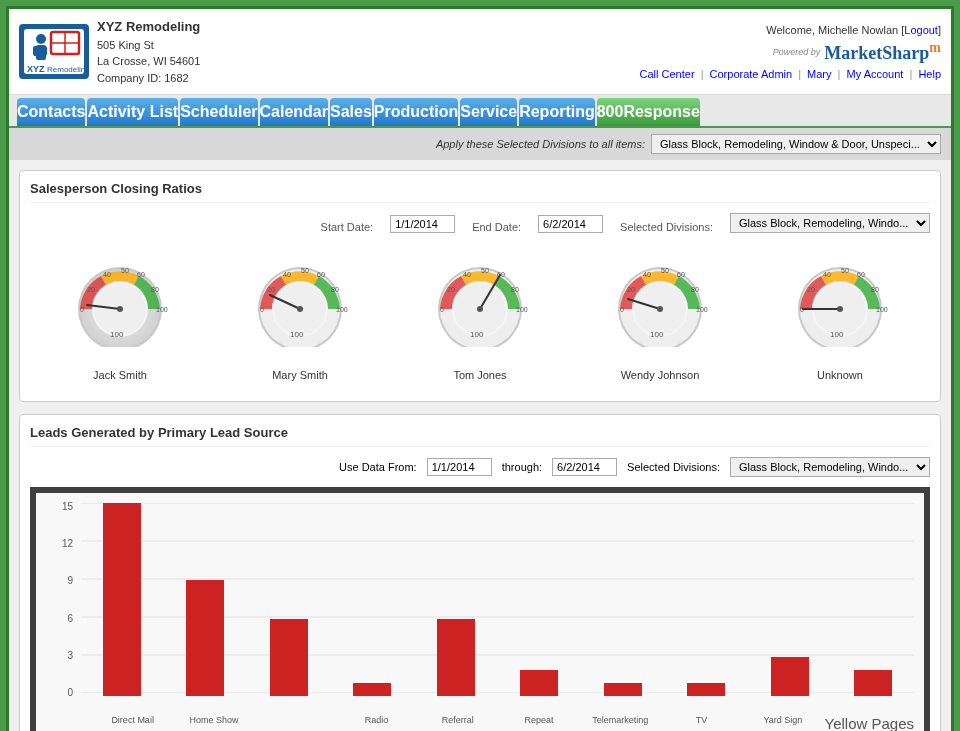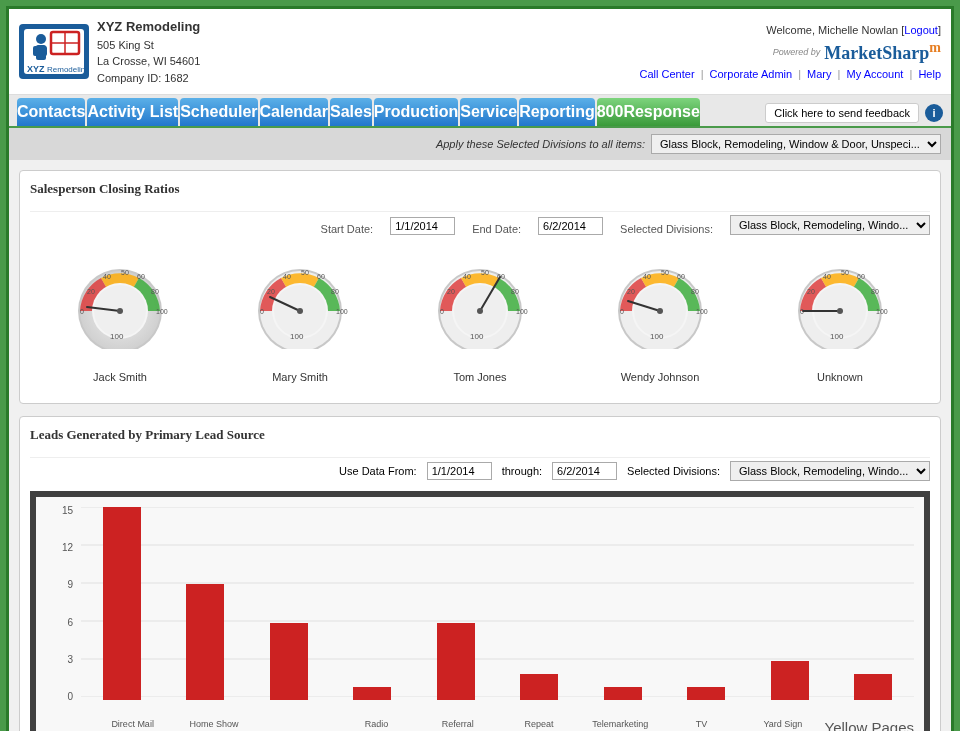--- a/index.html
+++ b/index.html
@@ -114,24 +114,23 @@
       background: #fff;
       border: 1px solid #ccc;
       border-radius: 4px;
       margin-bottom: 12px;
       padding: 10px;
     }
     .panel-title {
       font-size: 13px;
       font-weight: bold;
       color: #333;
-      margin-bottom: 3px;
+      margin-bottom: 10px;
       border-bottom: 1px solid #eee;
-      padding-bottom: 14px;
-      font-family: Liberation Serif, serif;
+      padding-bottom: 6px;
     }
     
     
     .gauge-controls {
       display: flex;
       align-items: flex-end;
       gap: 17px;
       margin-bottom: 14px;
       font-size: 11px;
       justify-content: flex-end;
@@ -233,24 +232,20 @@
   <div class="nav-bar">
     <a href="#" class="nav-tab">Contacts</a>
     <a href="#" class="nav-tab">Activity List</a>
     <a href="#" class="nav-tab">Scheduler</a>
     <a href="#" class="nav-tab">Calendar</a>
     <a href="#" class="nav-tab">Sales</a>
     <a href="#" class="nav-tab">Production</a>
     <a href="#" class="nav-tab">Service</a>
     <a href="#" class="nav-tab">Reporting</a>
     <a href="#" class="nav-tab active">800Response</a>
-    <div class="feedback-area">
-      <button class="feedback-btn">Click here to send feedback</button>
-      <div class="info-icon">i</div>
-    </div>
   </div>
 
   <div class="division-bar">
     <label>Apply these Selected Divisions to all items:</label>
     <select class="division-select">
       <option>Glass Block, Remodeling, Window &amp; Door, Unspeci...</option>
     </select>
   </div>
 
   <div class="content">

